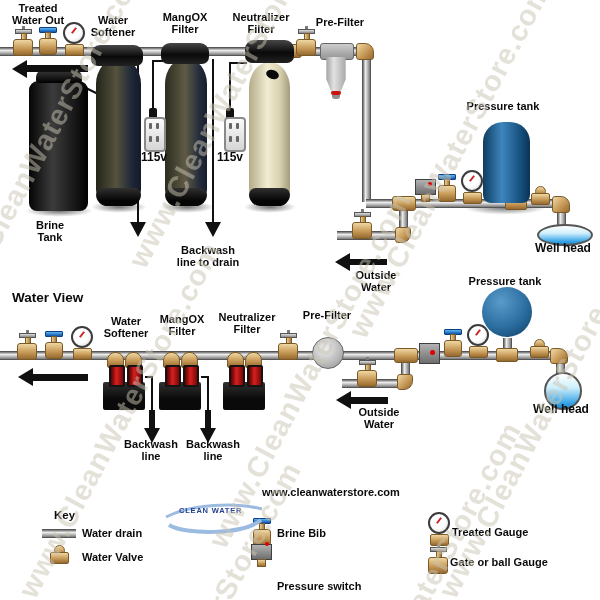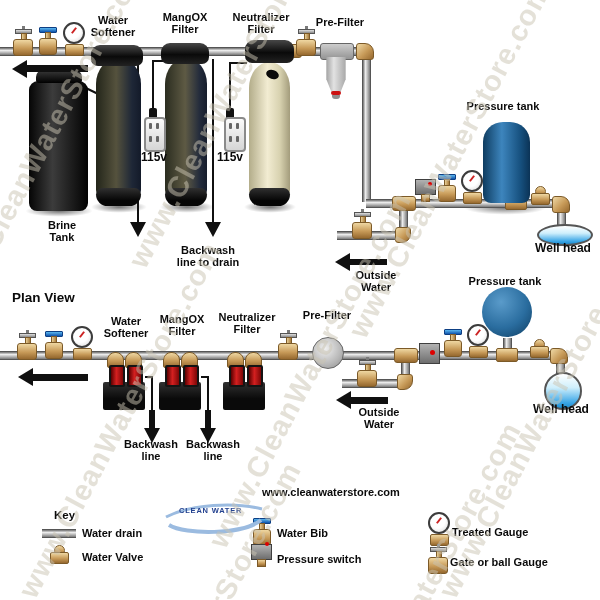--- a/index.html
+++ b/index.html
@@ -176,37 +176,39 @@
     <div class="g-base brass"></div>
   </div>
   <div class="coupling brass" style="left:505px;top:197px;width:20px;height:11px;border-radius:2px"></div>
   <div style="position:absolute;left:483px;top:122px;width:47px;height:81px;z-index:4;border-radius:20px 20px 8px 8px;background:linear-gradient(90deg,#0e3c60,#3d85bd 40%,#16507e 80%,#0b3356)"></div>
   <div class="shadow" style="left:462px;top:200px;width:86px;height:15px"></div>
   <div class="cmp checkv" style="left:531px;top:186px">
     <div class="cv-bump brass"></div>
       <div class="cv-body brass"></div>
   </div>
 
+  <div class="lbl" style="left:4px;top:2px;width:68px">Treated
+Water Out</div>
   <div class="lbl" style="left:84px;top:14px;width:58px">Water
 Softener</div>
   <div class="lbl" style="left:154px;top:11px;width:62px">MangOX
 Filter</div>
   <div class="lbl" style="left:224px;top:11px;width:74px">Neutralizer
 Filter</div>
   <div class="lbl" style="left:308px;top:16px;width:64px">Pre-Filter</div>
   <div class="lbl" style="left:458px;top:100px;width:90px">Pressure tank</div>
   <div class="lbl" style="left:530px;top:242px;width:66px;font-size:12px">Well head</div>
-  <div class="lbl" style="left:40px;top:219px;width:44px">Brine
+  <div class="lbl" style="left:28px;top:219px;width:44px">Brine
 Tank</div>
   <div class="lbl" style="left:138px;top:151px;width:32px;font-size:12px">115v</div>
   <div class="lbl" style="left:214px;top:151px;width:32px;font-size:12px">115v</div>
   <div class="lbl" style="left:166px;top:244px;width:84px">Backwash
 line to drain</div>
 
-  <div class="lbl" style="left:12px;top:290px;width:90px;font-size:13.5px;text-align:left">Plan View</div>
+  <div class="lbl" style="left:12px;top:290px;width:90px;font-size:13.5px;text-align:left">Water View</div>
   <div class="pipe" style="left:0;top:351px;width:560px"></div>
   <div class="el" style="left:550px;top:348px;width:16px;height:14px;border-radius:3px 9px 3px 3px"></div>
   <div class="pipev" style="left:556px;top:360px;height:16px"></div>
   <div style="position:absolute;left:544px;top:372px;width:34px;height:34px;border-radius:50%;z-index:3;border:2px solid #555;background:linear-gradient(180deg,#ffffff,#cfeffc 40%,#39a5e6 85%,#1f8ed0)"></div>
 
   <div class="cmp gate-valve" style="left:17px;top:333px">
     <div class="gv-handle"></div>
       <div class="gv-knob"></div>
     <div class="gv-stem"></div>
       <div class="gv-body brass"></div>
@@ -328,28 +330,28 @@
     <div class="cv-bump brass"></div>
       <div class="cv-body brass"></div>
   </div>
   <div class="keylbl" style="left:82px;top:551px">Water Valve</div>
 
   <div class="cmp hose-bib" style="left:252px;top:518px">
     <div class="hb-handle"></div>
     <div class="hb-stem"></div>
       <div class="hb-body brass"></div>
   </div>
-  <div class="keylbl" style="left:277px;top:527px">Water Bib</div>
+  <div class="keylbl" style="left:277px;top:527px">Brine Bib</div>
 
   <div class="cmp pswitch" style="left:251px;top:544px">
     <div class="ps-box"></div>
     <div class="ps-dot" style="top:-2px;left:14px"></div>
     <div class="ps-nipple brass"></div>
   </div>
-  <div class="keylbl" style="left:277px;top:553px">Pressure switch</div>
+  <div class="keylbl" style="left:277px;top:580px">Pressure switch</div>
 
   <div class="cmp gaugec" style="left:427px;top:512px">
     <div class="g-dial"></div>
       <div class="g-needle"></div>
     <div class="g-base brass"></div>
   </div>
   <div class="keylbl" style="left:452px;top:526px">Treated Gauge</div>
 
   <div class="cmp gate-valve" style="left:428px;top:547px">
     <div class="gv-handle"></div>

